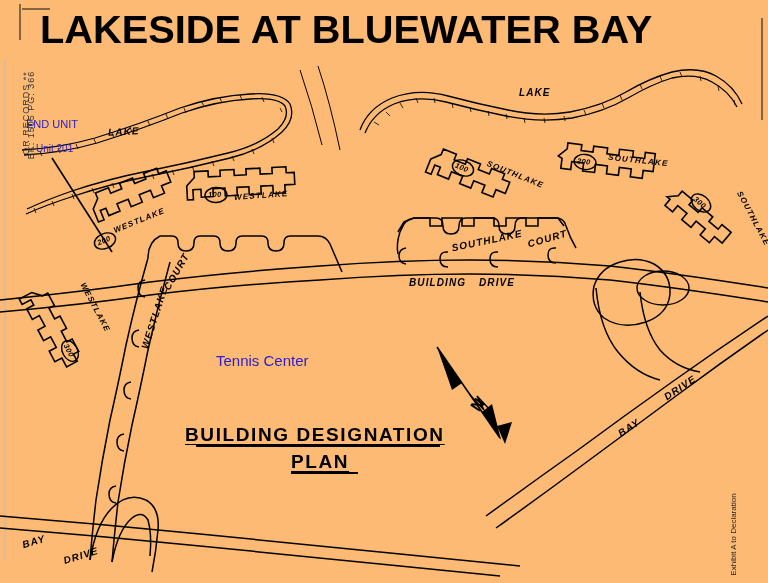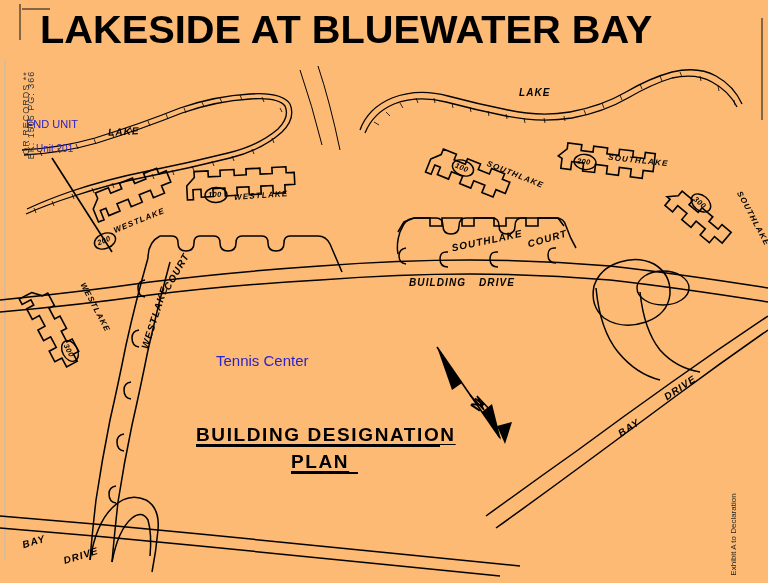--- a/index.html
+++ b/index.html
@@ -10,21 +10,21 @@
   svg.layer{position:absolute;left:0;top:0;width:768px;height:583px;}
 
   .ttl{position:absolute;font-weight:bold;letter-spacing:1px;}
   #main-title{left:40px;top:8px;font-size:39px;font-family:"Liberation Sans",sans-serif;
      font-weight:bold;letter-spacing:0px;white-space:nowrap;
      transform:scaleX(1.02);transform-origin:left top;}
   #sub-title{left:280px;top:46px;font-size:18px;font-weight:bold;letter-spacing:1.5px;white-space:nowrap;}
 
   .plan-title{position:absolute;font-size:19px;font-weight:bold;letter-spacing:1.6px;
      text-decoration:underline;text-underline-offset:3px;white-space:nowrap;}
-  #plan-line1{left:196px;top:424px;}
+  #plan-line1{left:185px;top:424px;}
   #plan-line2{left:291px;top:451px;text-decoration:underline;}
 
   .blue{color:#2b22c8;font-family:"Liberation Sans",sans-serif;}
   #ann-end-unit{position:absolute;left:26px;top:118px;font-size:11px;}
   #ann-unit-201{position:absolute;left:36px;top:143px;font-size:10px;}
   #ann-tennis{position:absolute;left:216px;top:352px;font-size:15px;}
 
   .maplabel{position:absolute;font-size:10px;font-style:italic;font-weight:bold;
      letter-spacing:1.1px;white-space:nowrap;font-family:"Liberation Sans",sans-serif;}
   .maplabel.bld{font-size:8px;letter-spacing:1.2px;}

